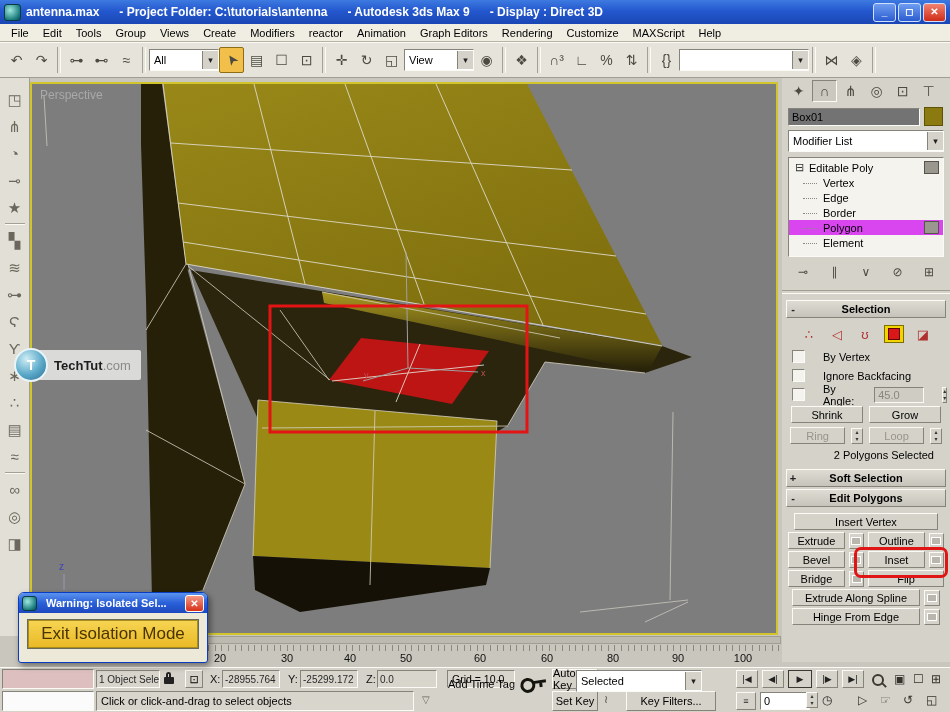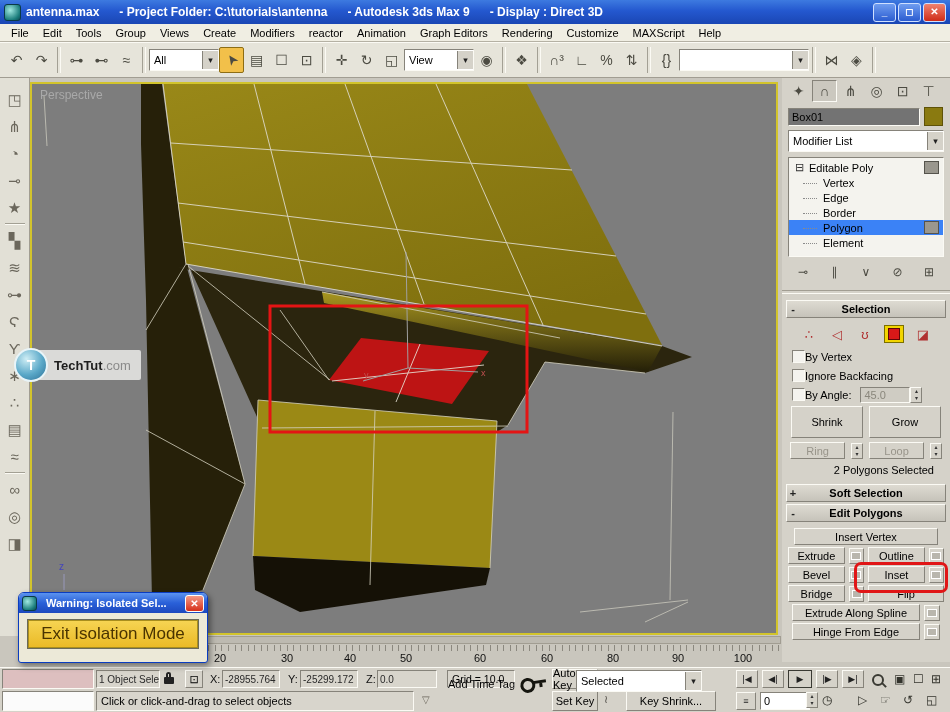--- a/index.html
+++ b/index.html
@@ -47,39 +47,39 @@
   .fld{background:#737373;border:1px solid;border-color:#86837a #fbfaf4 #fbfaf4 #86837a;font-family:"Liberation Sans",sans-serif;font-size:11px;height:16px;padding:0 3px}
   .name-fld{width:124px}
   .swatch{width:17px;height:17px;background:#8a7a10;border:1px solid #5e5208;flex:0 0 auto}
   .modlist{width:154px}
   .stackbox{margin:3px 6px 2px 6px;height:100px;background:#f4f3ee;border:1px solid;border-color:#86837a #fbfaf4 #fbfaf4 #86837a;padding:2px 0;box-sizing:border-box;overflow:hidden}
   .srow{height:15px;display:flex;align-items:center;padding-left:5px;gap:4px;white-space:nowrap}
   .srow .sexp{width:11px;color:#333;font-size:11px;text-align:center}
   .srow.child{padding-left:14px}
   .tree{width:14px;border-bottom:1px dotted #8a8a8a;height:1px;margin-right:2px}
   .ssq{margin-left:auto;margin-right:4px;width:13px;height:11px;background:#9a978e;border:1px solid #55534c}
-  .srow.sel{background:#3b82f6}
+  .srow.sel{background:#d946ef}
   .stacktools{display:flex;align-items:center;gap:6px;padding:4px 10px;justify-content:space-between}
   .stb{width:22px;height:18px;display:flex;align-items:center;justify-content:center;color:#4c4b42;font-size:12px}
   .pdivider{height:2px;margin:5px 0 6px 0;border-top:1px solid #a19d92;border-bottom:1px solid #fbfaf4}
   .rhead{height:16px;margin:2px 4px;background:linear-gradient(180deg,#dedbd2,#c6c3ba);border:1px solid;border-color:#fbfaf4 #86837a #86837a #fbfaf4;display:flex;align-items:center;font-weight:bold}
   .rbox{width:12px;text-align:center;color:#222;font-weight:bold}
   .rtitle{flex:1;text-align:center;margin-right:12px}
   .subobj-row{display:flex;justify-content:center;align-items:center;gap:10px;padding:5px 0 4px 0}
   .soi{font-size:13px;color:#b03030;width:18px;text-align:center}
   .soi-poly{width:18px;height:16px;background:#f2d500;border:1px solid #7c7000;display:flex;align-items:center;justify-content:center}
   .soi-poly .inner{width:10px;height:10px;background:#d81818;border:1px solid #5e0606}
-  .cbrow{display:flex;align-items:center;gap:0;padding:2px 10px;height:15px}
+  .cbrow{display:flex;align-items:center;gap:18px;padding:2px 10px;height:15px}
   .cb{width:11px;height:11px;background:#f4f3ee;border:1px solid;border-color:#86837a #fbfaf4 #fbfaf4 #86837a;flex:0 0 auto}
-  .angle-fld{width:42px;height:14px;background:#cfccc3;color:#8a877c;margin-left:9px}
+  .angle-fld{width:42px;height:14px;background:#cfccc3;color:#8a877c;margin-left:2px}
   .spn{width:12px;height:16px;display:flex;flex-direction:column;background:#d5d2c9;border:1px solid;border-color:#fbfaf4 #86837a #86837a #fbfaf4;box-sizing:border-box}
   .spn span{flex:1;font-size:6px;line-height:6px;text-align:center;color:#333}
   .btn{background:#d5d2c9;border:1px solid;border-color:#fbfaf4 #86837a #86837a #fbfaf4;display:flex;align-items:center;justify-content:center;font-family:"Liberation Sans",sans-serif;font-size:11px;box-sizing:border-box}
   .btnrow{display:flex;justify-content:center;gap:6px;padding:2px 8px;align-items:center}
-  .b70{width:72px;height:32px}
+  .b70{width:72px;height:17px}
   .b52{width:56px;height:17px}
   .dis{color:#98948a}
   .selstatus{text-align:right;padding:3px 16px 2px 0}
   .ep-row{display:flex;justify-content:center;gap:4px;padding:1px 6px;align-items:center;position:relative}
   .b62{width:60px;height:17px}
   .sqbtn{width:16px;height:16px;position:relative}
   .sqbtn .wsq{width:8px;height:6px;border:1px solid #fff;background:#b9b6ad}
   .b128{width:128px;height:17px}
   .b142{width:144px;height:17px}
   .inset-annot{position:absolute;right:2px;top:-3px;width:88px;height:25px;border:3px solid #e01616;border-radius:7px;z-index:5}
@@ -527,21 +527,21 @@
 
     <span class="ab dd" style="left:576px;top:2px;width:124px">
       <span class="ddv">Selected</span>
       <span class="dda">▾</span>
     </span>
 
     <span class="ab sunk" style="left:96px;top:23px;width:318px;height:20px;display:flex;align-items:center;padding-left:4px">Click or click-and-drag to select objects</span>
     <span class="ab" style="left:422px;top:26px;color:#6b675c;font-size:10px">▽</span>
     <span class="ab" style="left:448px;top:10px">Add Time Tag</span>
     <span class="ab" style="left:604px;top:25px;color:#55534c">≀</span>
-    <span class="ab btn" style="left:626px;top:23px;width:90px;height:20px">Key Shrink...</span>
+    <span class="ab btn" style="left:626px;top:23px;width:90px;height:20px">Key Filters...</span>
 
     <span class="ab btn pb" style="left:736px;top:2px;width:22px;height:18px">|◀</span>
     <span class="ab btn pb" style="left:762px;top:2px;width:22px;height:18px">◀|</span>
     <span class="ab btn pb" style="left:788px;top:2px;width:24px;height:18px;border:1px solid #3a3a33">▶</span>
     <span class="ab btn pb" style="left:816px;top:2px;width:22px;height:18px">|▶</span>
     <span class="ab btn pb" style="left:842px;top:2px;width:22px;height:18px">▶|</span>
 
     <span class="ab" style="left:872px;top:6px"><span class="mag"></span></span>
     <span class="ab navg" style="left:894px;top:4px">▣</span>
     <span class="ab navg" style="left:913px;top:4px">☐</span>

